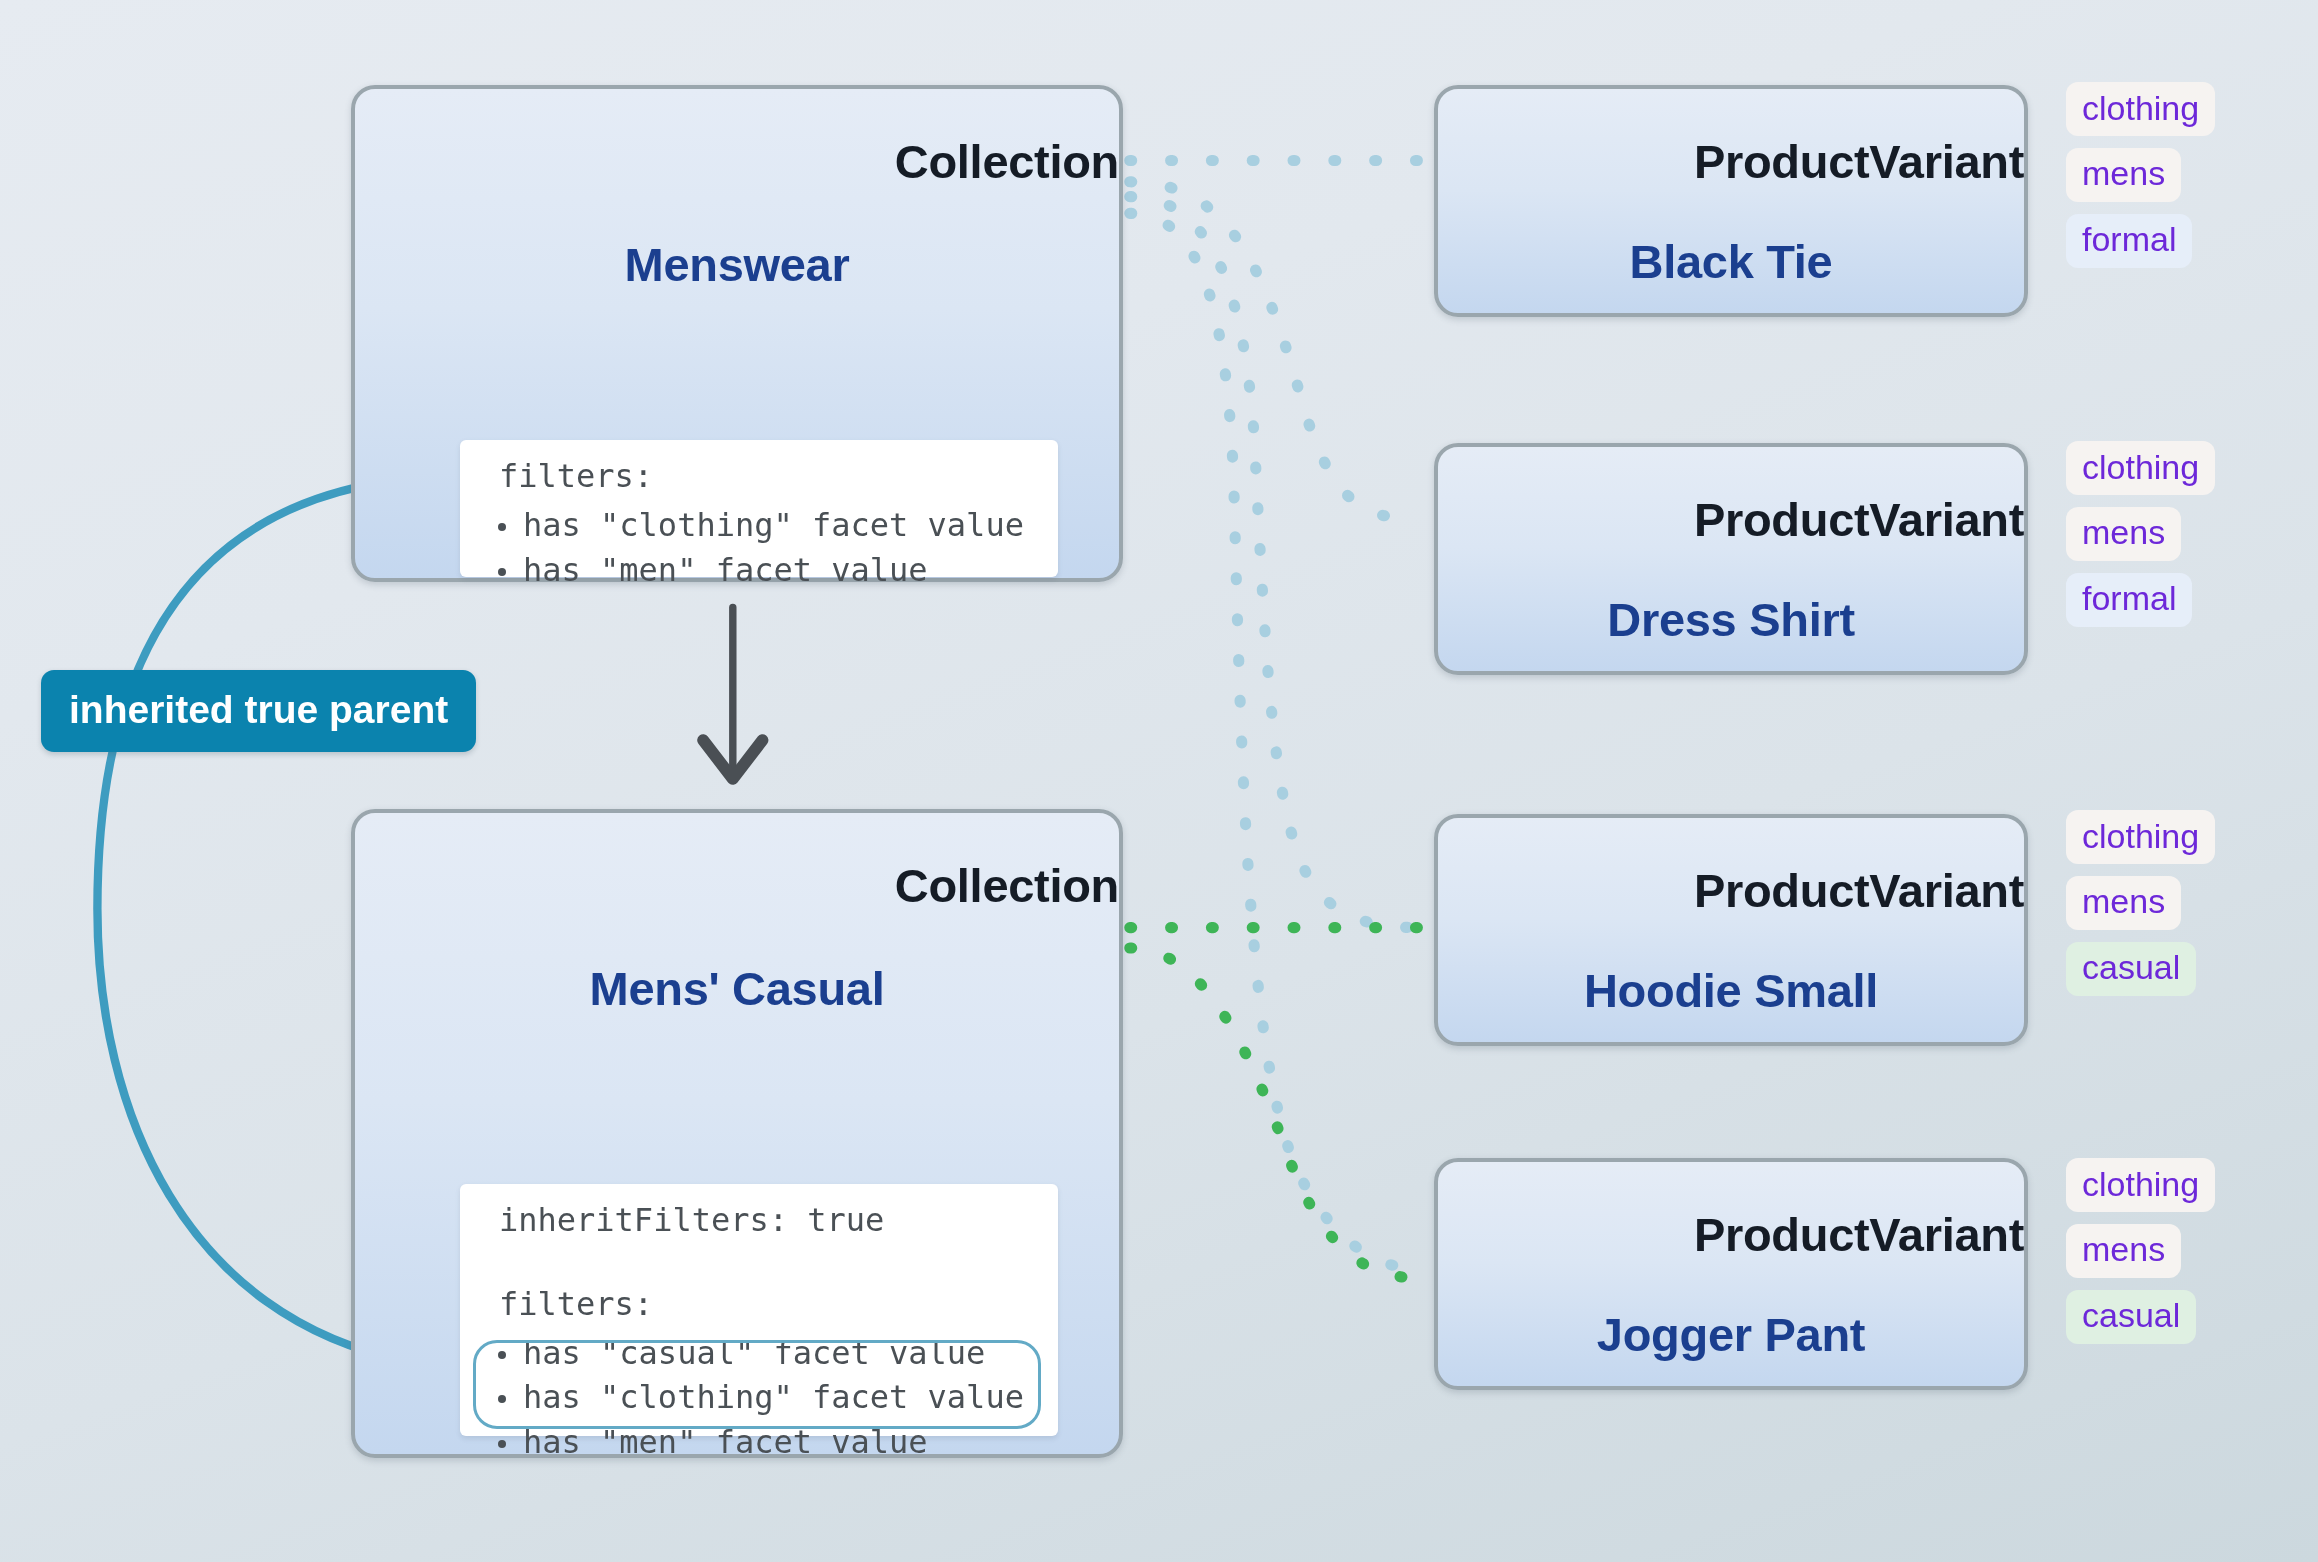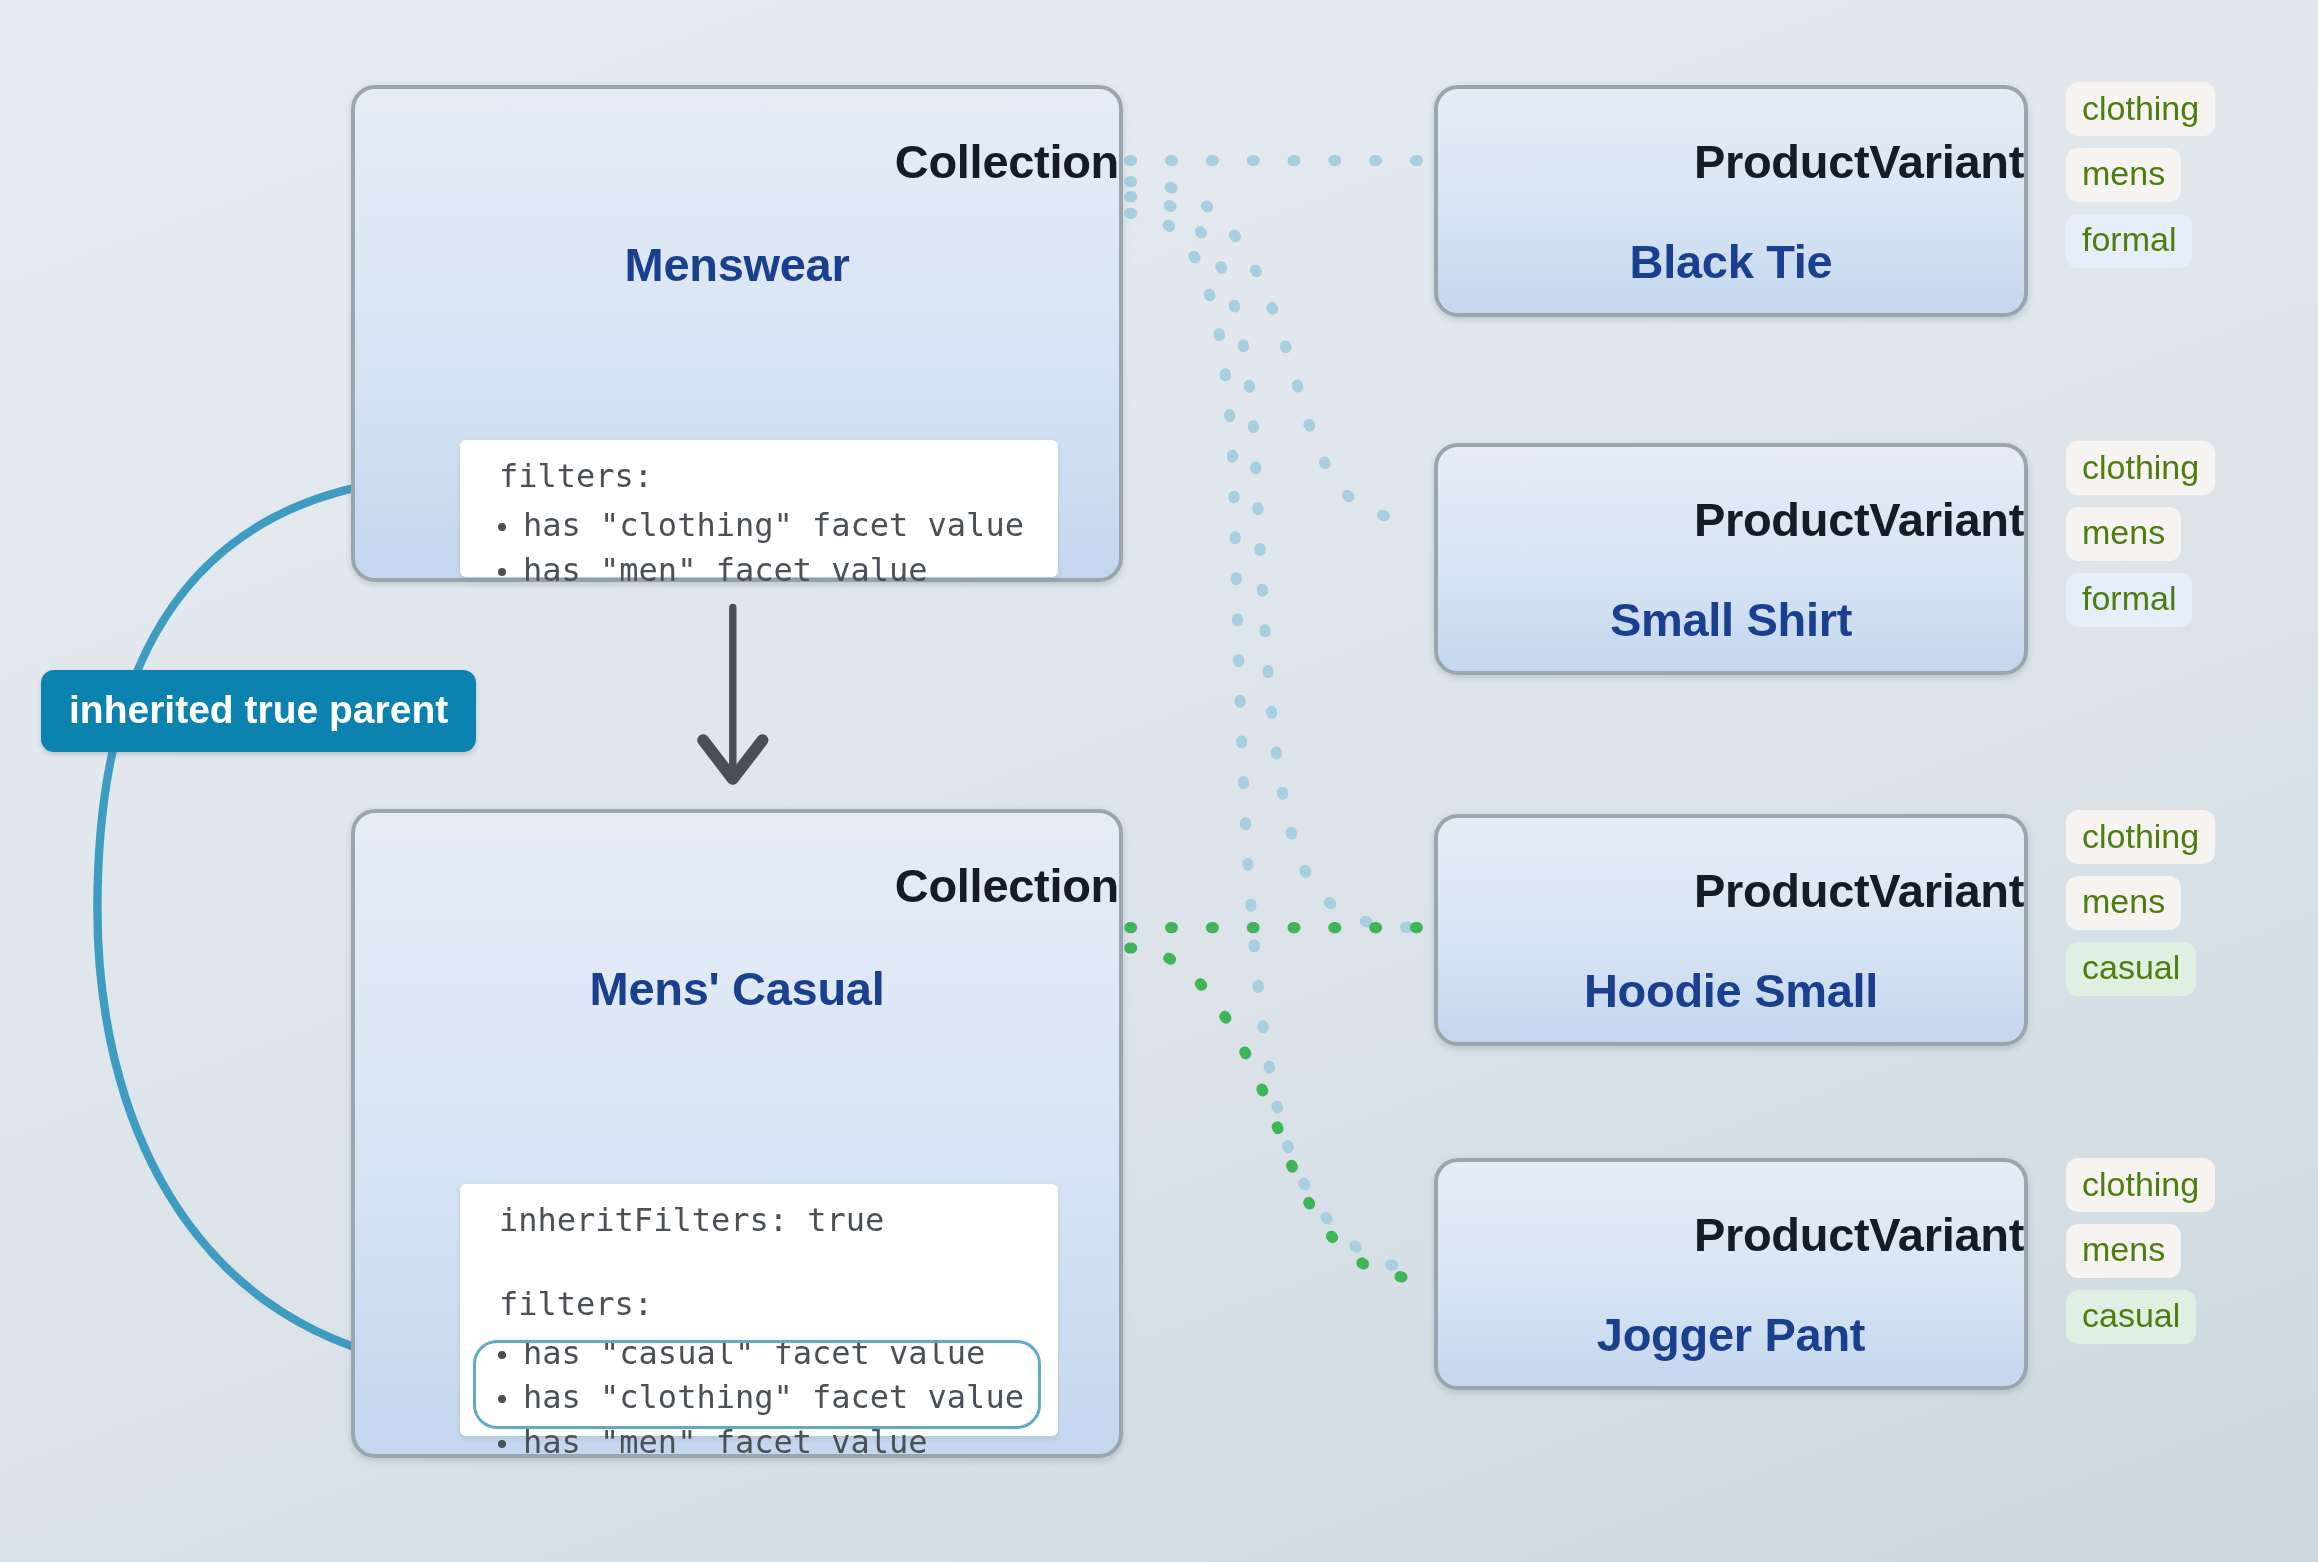--- a/index.html
+++ b/index.html
@@ -150,21 +150,21 @@
   #tags-1 { top: 441px; }
   #tags-2 { top: 810px; }
   #tags-3 { top: 1158px; }
 
   .tag {
     display: inline-block;
     padding: 6.5px 16px 8.3px 16px;
     border-radius: 12px;
     font-size: 34px;
     font-weight: normal;
-    color: #4d7c0f;
+    color: #6d28d9;
     margin-bottom: 12px;
     white-space: nowrap;
     line-height: 1.15;
   }
   .tag-neutral { background: #f6f3f1; }
   .tag-blue    { background: #e6eef9; }
   .tag-green   { background: #dff0e2; }
 
   
   #inherited-pill {
@@ -249,21 +249,21 @@
 
   <div id="inherited-pill">inherited true parent</div>
 
   <div class="entity variant" id="variant-0">
     <div class="entity-type">ProductVariant</div>
     <div class="entity-name">Black Tie</div>
   </div>
 
   <div class="entity variant" id="variant-1">
     <div class="entity-type">ProductVariant</div>
-    <div class="entity-name">Small Shirt</div>
+    <div class="entity-name">Dress Shirt</div>
   </div>
 
   <div class="entity variant" id="variant-2">
     <div class="entity-type">ProductVariant</div>
     <div class="entity-name">Hoodie Small</div>
   </div>
 
   <div class="entity variant" id="variant-3">
     <div class="entity-type">ProductVariant</div>
     <div class="entity-name">Jogger Pant</div>

